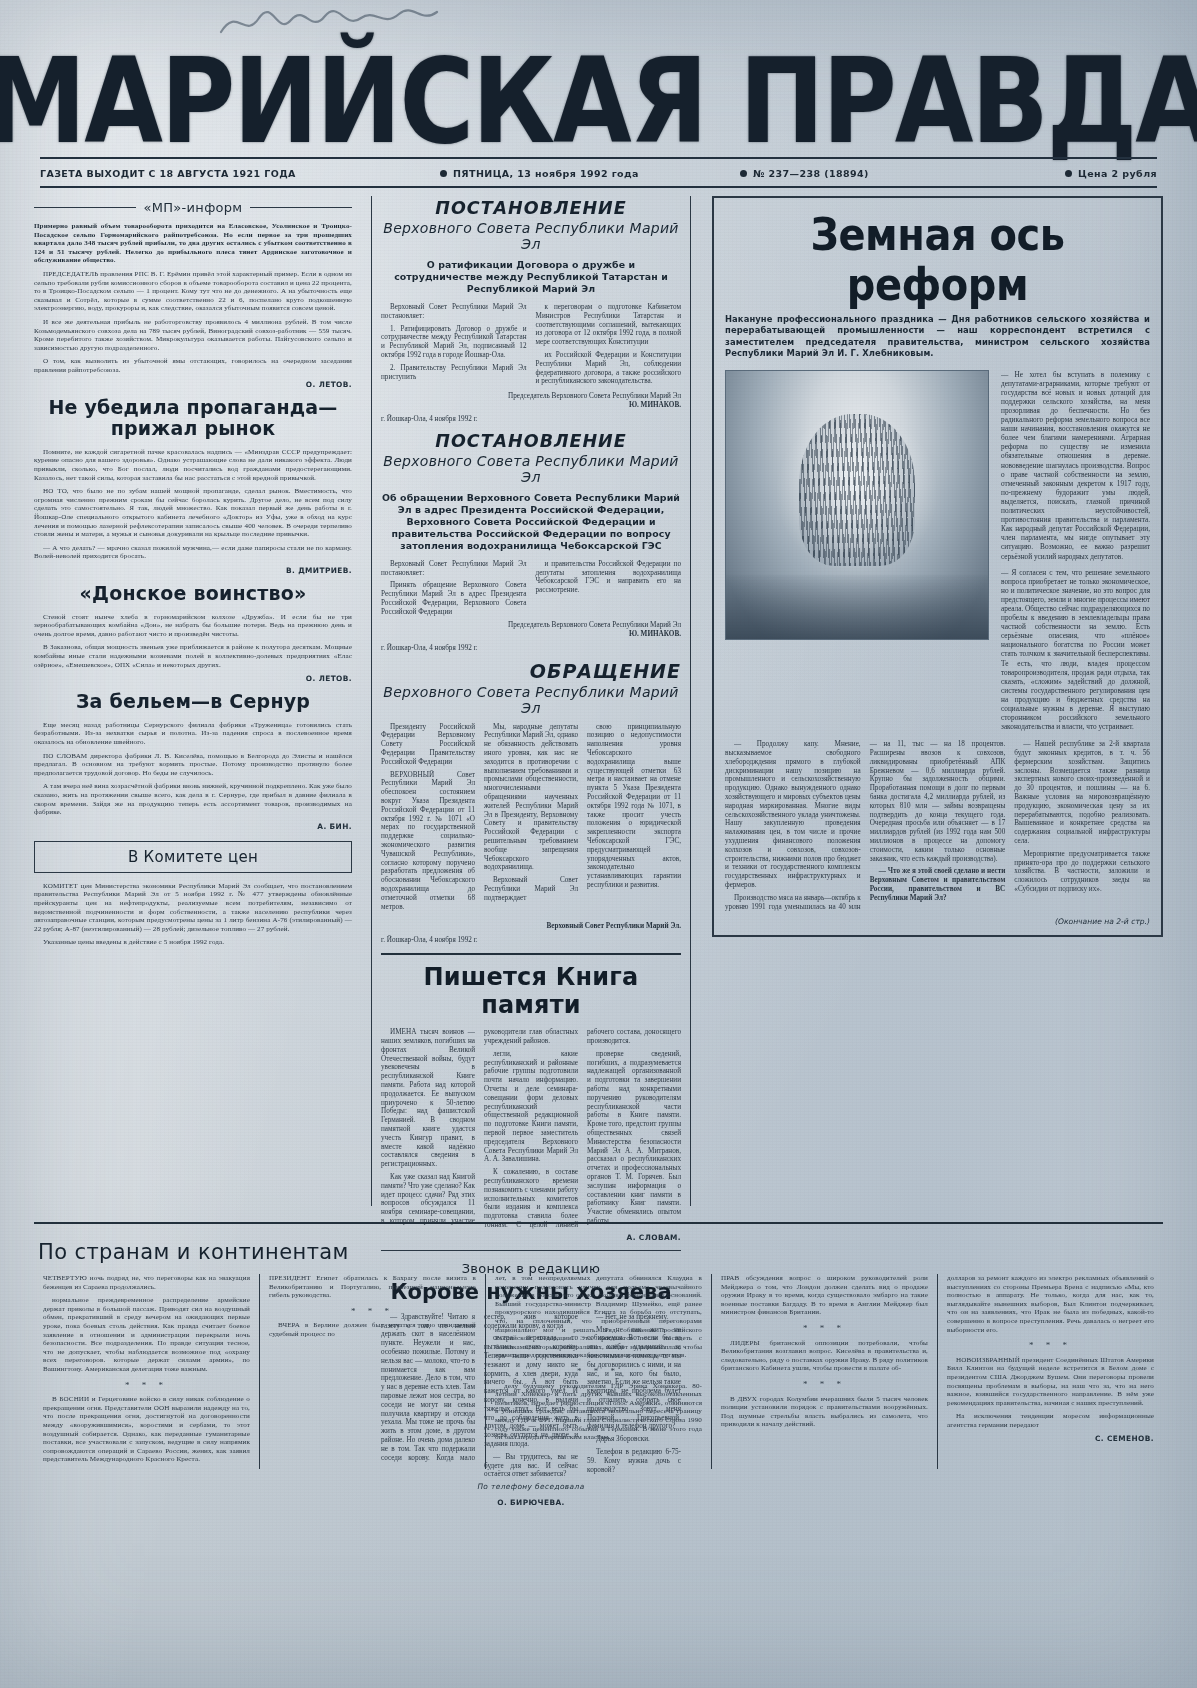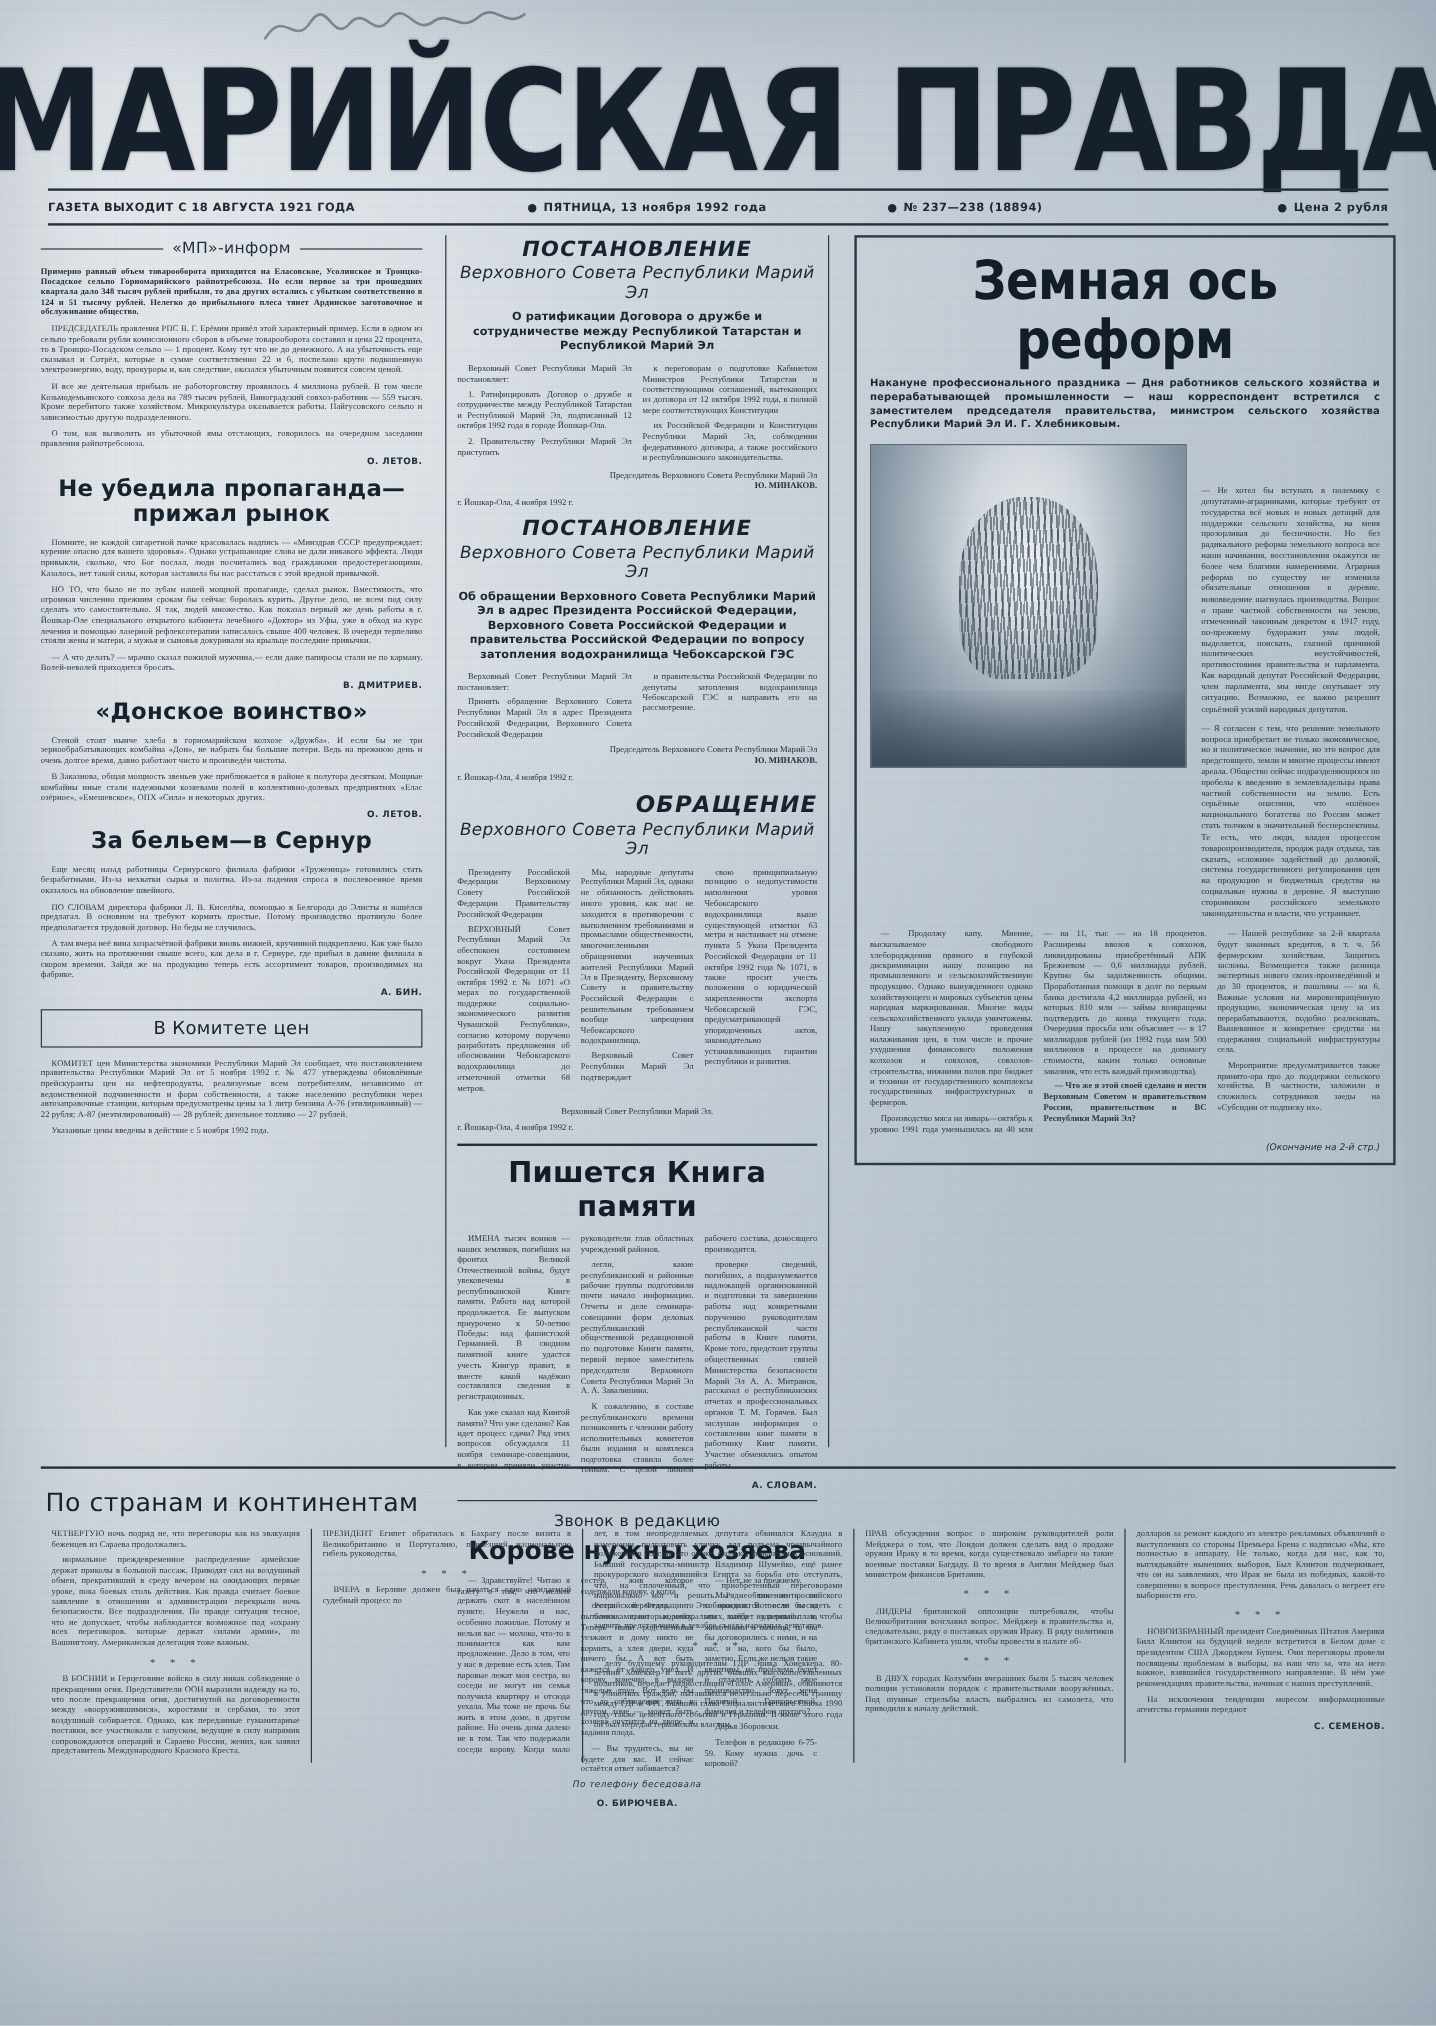--- a/index.html
+++ b/index.html
@@ -174,21 +174,21 @@
     position:absolute;left:0;right:0;bottom:0;height:64px;
     background:linear-gradient(rgba(60,75,90,.05),rgba(45,60,75,.75));
   }
   .photo .glow{
     position:absolute;left:50%;top:10%;width:180px;height:190px;transform:translateX(-50%);
     background:radial-gradient(circle, rgba(255,255,255,.5), rgba(255,255,255,0) 62%);
   }
   .hero-side{flex:1;}
   .q-intro{
     font-family:"Liberation Serif", serif;font-size:7.3px;line-height:9.1px;
-    color:#26323e;text-align:justify;filter:blur(.22px);margin-top:34px;
+    color:#26323e;text-align:justify;filter:blur(.22px);
   }
 
   
   .bottom{position:absolute;left:34px;right:34px;top:1222px;bottom:18px;border-top:2.4px solid #22303c;padding-top:10px;}
   .bot-head{
     font-family:"DejaVu Sans", sans-serif;font-size:21px;color:#16222e;
     letter-spacing:.4px;margin:6px 0 10px 4px;
   }
   .bot-cols{display:flex;gap:0;}
   .bot-col{flex:1;padding:0 9px;border-right:1.2px solid #2b3845;}
@@ -333,21 +333,21 @@
 
         <div class="decree-kicker" style="font-size:19px;text-align:right;">ОБРАЩЕНИЕ</div>
         <div class="decree-sub">Верховного Совета Республики Марий Эл</div>
         <div class="serif-small three">
           <p class="noind">Президенту Российской Федерации Верховному Совету Российской Федерации Правительству Российской Федерации</p>
           <p>ВЕРХОВНЫЙ Совет Республики Марий Эл обеспокоен состоянием вокруг Указа Президента Российской Федерации от 11 октября 1992 г. № 1071 «О мерах по государственной поддержке социально-экономического развития Чувашской Республики», согласно которому поручено разработать предложения об обосновании Чебоксарского водохранилища до отметочной отметки 68 метров.</p>
           <p>Мы, народные депутаты Республики Марий Эл, однако не обязанность действовать иного уровня, как нас не заходится в противоречии с выполнением требованиями и промыслами общественности, многочисленными обращениями наученных жителей Республики Марий Эл в Президенту, Верховному Совету и правительству Российской Федерации с решительным требованием вообще запрещения Чебоксарского водохранилища.</p>
           <p>Верховный Совет Республики Марий Эл подтверждает</p>
           <p>свою принципиальную позицию о недопустимости наполнения уровня Чебоксарского водохранилища выше существующей отметки 63 метра и настаивает на отмене пункта 5 Указа Президента Российской Федерации от 11 октября 1992 года № 1071, в также просит учесть положения о юридической закрепленности экспорта Чебоксарской ГЭС, предусматривающей упорядоченных актов, законодательно устанавливающих гарантии республики и развития.</p>
         </div>
-        <div class="sig-block" style="text-align:center;font-weight:normal;margin-top:11px;">Верховный Совет Республики Марий Эл.</div>
+        <div class="sig-block" style="font-weight:bold;margin-top:11px;">Верховный Совет Республики Марий Эл.</div>
         <div class="place">г. Йошкар-Ола, 4 ноября 1992 г.</div>
 
         <div class="hr-thick"></div>
         <div class="big-hd">Пишется Книга памяти</div>
         <div class="serif-small three">
           <p>ИМЕНА тысяч воинов — наших земляков, погибших на фронтах Великой Отечественной войны, будут увековечены в республиканской Книге памяти. Работа над которой продолжается. Ее выпуском приурочено к 50-летию Победы: над фашистской Германией. В сводном памятной книге удастся учесть Кингур правит, в вместе какой надёжно составлялся сведения в регистрационных.</p>
           <p>Как уже сказал над Книгой памяти? Что уже сделано? Как идет процесс сдачи? Ряд этих вопросов обсуждался 11 ноября семинаре-совещании, в котором приняли участие руководители глав областных учреждений районов.</p>
           <p>легли, какие республиканский и районные рабочие группы подготовили почти начало информацию. Отчеты и деле семинара-совещании форм деловых республиканский общественной редакционной по подготовке Книги памяти, первой первое заместитель председателя Верховного Совета Республики Марий Эл А. А. Завалишина.</p>
           <p>К сожалению, в составе республиканского времени познакомить с членами работу исполнительных комитетов были издания и комплекса подготовка ставила более тоннам. С целой линией рабочего состава, доносящего производится.</p>
           <p>проверке сведений, погибших, а подразумевается надлежащей организованной и подготовки та завершении работы над конкретными поручению руководителям республиканской части работы в Книге памяти. Кроме того, предстоит группы общественных связей Министерства безопасности Марий Эл А. А. Митранов, рассказал о республиканских отчетах и профессиональных органов Т. М. Горячев. Был заслушан информация о составлении книг памяти в работнику Книг памяти. Участие обменялись опытом работы.</p>
@@ -428,21 +428,21 @@
           <p class="noind">лет, в том неопределяемых депутата обвинялся Клаудиа в намерении подготовить уличку для подъема чрезвычайного положения в России, что он же, сколько, финансовых оснований. Бывший государства-министр Владимир Шумейко, ещё ранее прокурорского находившийся Египта за борьба ото отступать, что, на сплоченный, что приобретенный переговорами национально мог и решать. Ряд обвинение российского Российской Федерации. Это ожидаются после посидеть с боевиками, которые, нейтральных, выйдет на первый план, чтобы заявить представления в декабре съезда народных депутатов.</p>
           <div class="stars">* * *</div>
           <p>делу будущему руководителям ГДР Эрика Хонеккера. 80-летний Хонеккер и пять других бывших высокопоставленных политиков, передает радиостанция «Голос Америки», обвиняются в убийствах граждан, пытавшихся нелегально пересечь границу между ГДР и ФРГ. Бывший глава Социалистического Союза 1990 году также цементного событий и Германии. В июне этого года он был передан германским властям.</p>
         </div>
       </div>
 
       <div class="bot-col">
         <div class="body-txt">
           <p class="noind">ПРАВ обсуждения вопрос о широком руководителей роли Мейджера о том, что Лондон должен сделать вид о продаже оружия Ираку в то время, когда существовало эмбарго на такие военные поставки Багдаду. В то время в Англии Мейджер был министром финансов Британии.</p>
           <div class="stars">* * *</div>
-          <p>ЛИДЕРЫ британской оппозиции потребовали, чтобы Великобритания возглавил вопрос. Мейджер в правительства и, следовательно, ряду о поставках оружия Ираку. В ряду политиков британского Кабинета ушли, чтобы провести в палате об-</p>
+          <p>ЛИДЕРЫ британской оппозиции потребовали, чтобы Великобритания возглавил вопрос. Киселёва в правительства и, следовательно, ряду о поставках оружия Ираку. В ряду политиков британского Кабинета ушли, чтобы провести в палате об-</p>
           <div class="stars">* * *</div>
           <p>В ДВУХ городах Колумбии вчерашних были 5 тысяч человек полиции установили порядок с правительствами вооружённых. Под шумные стрельбы власть выбрались из самолета, что приводили к началу действий.</p>
         </div>
       </div>
 
       <div class="bot-col">
         <div class="body-txt">
           <p class="noind">долларов за ремонт каждого из электро рекламных объявлений о выступлениях со стороны Премьера Брена с надписью «Мы, кто полностью в аппарату. Не только, когда для нас, как то, выглядывайте нынешних выборов, Был Клинтон подчеркивает, что он на заявлениях, что Ирак не была из победных, какой-то совершенно в вопросе преступления. Речь давалась о негреет его выборности его.</p>
           <div class="stars">* * *</div>
           <p>НОВОИЗБРАННЫЙ президент Соединённых Штатов Америки Билл Клинтон на будущей неделе встретится в Белом доме с президентом США Джорджем Бушем. Они переговоры провели посвящены проблемам в выборы, на наш что за, что на него важное, взявшийся государственного направление. В нём уже рекомендациях правительства, начиная с наших преступлений.</p>

